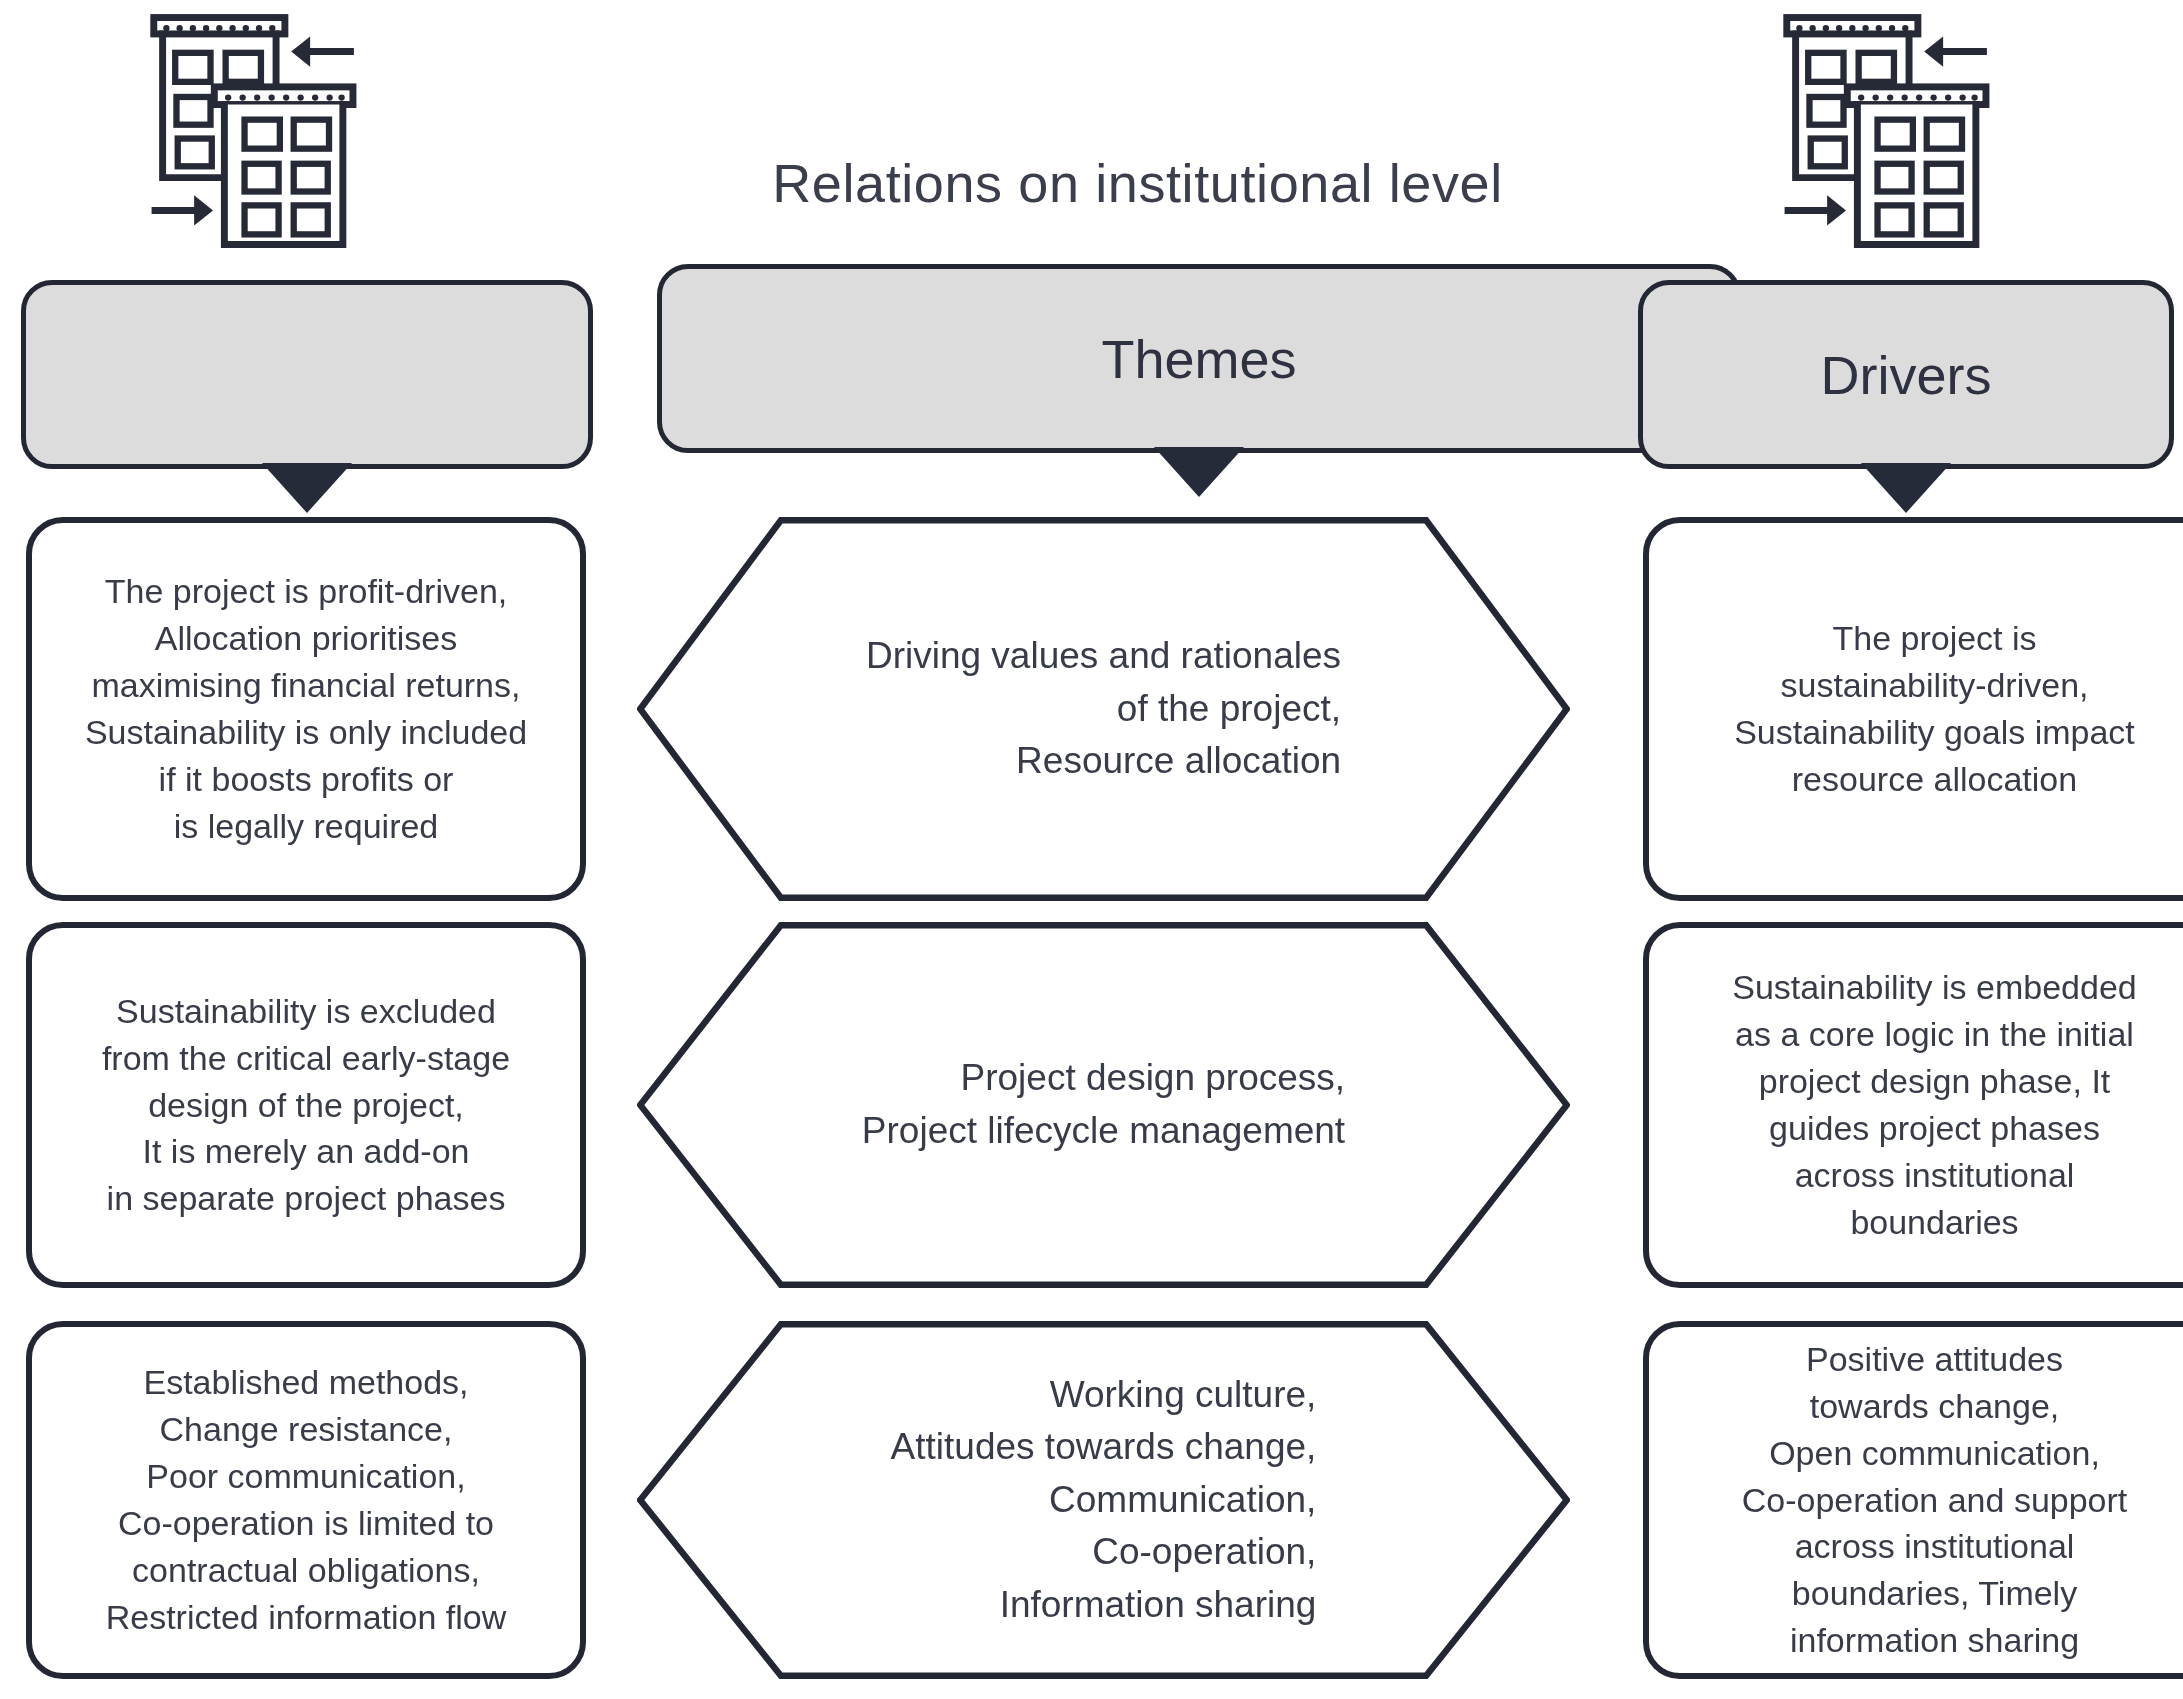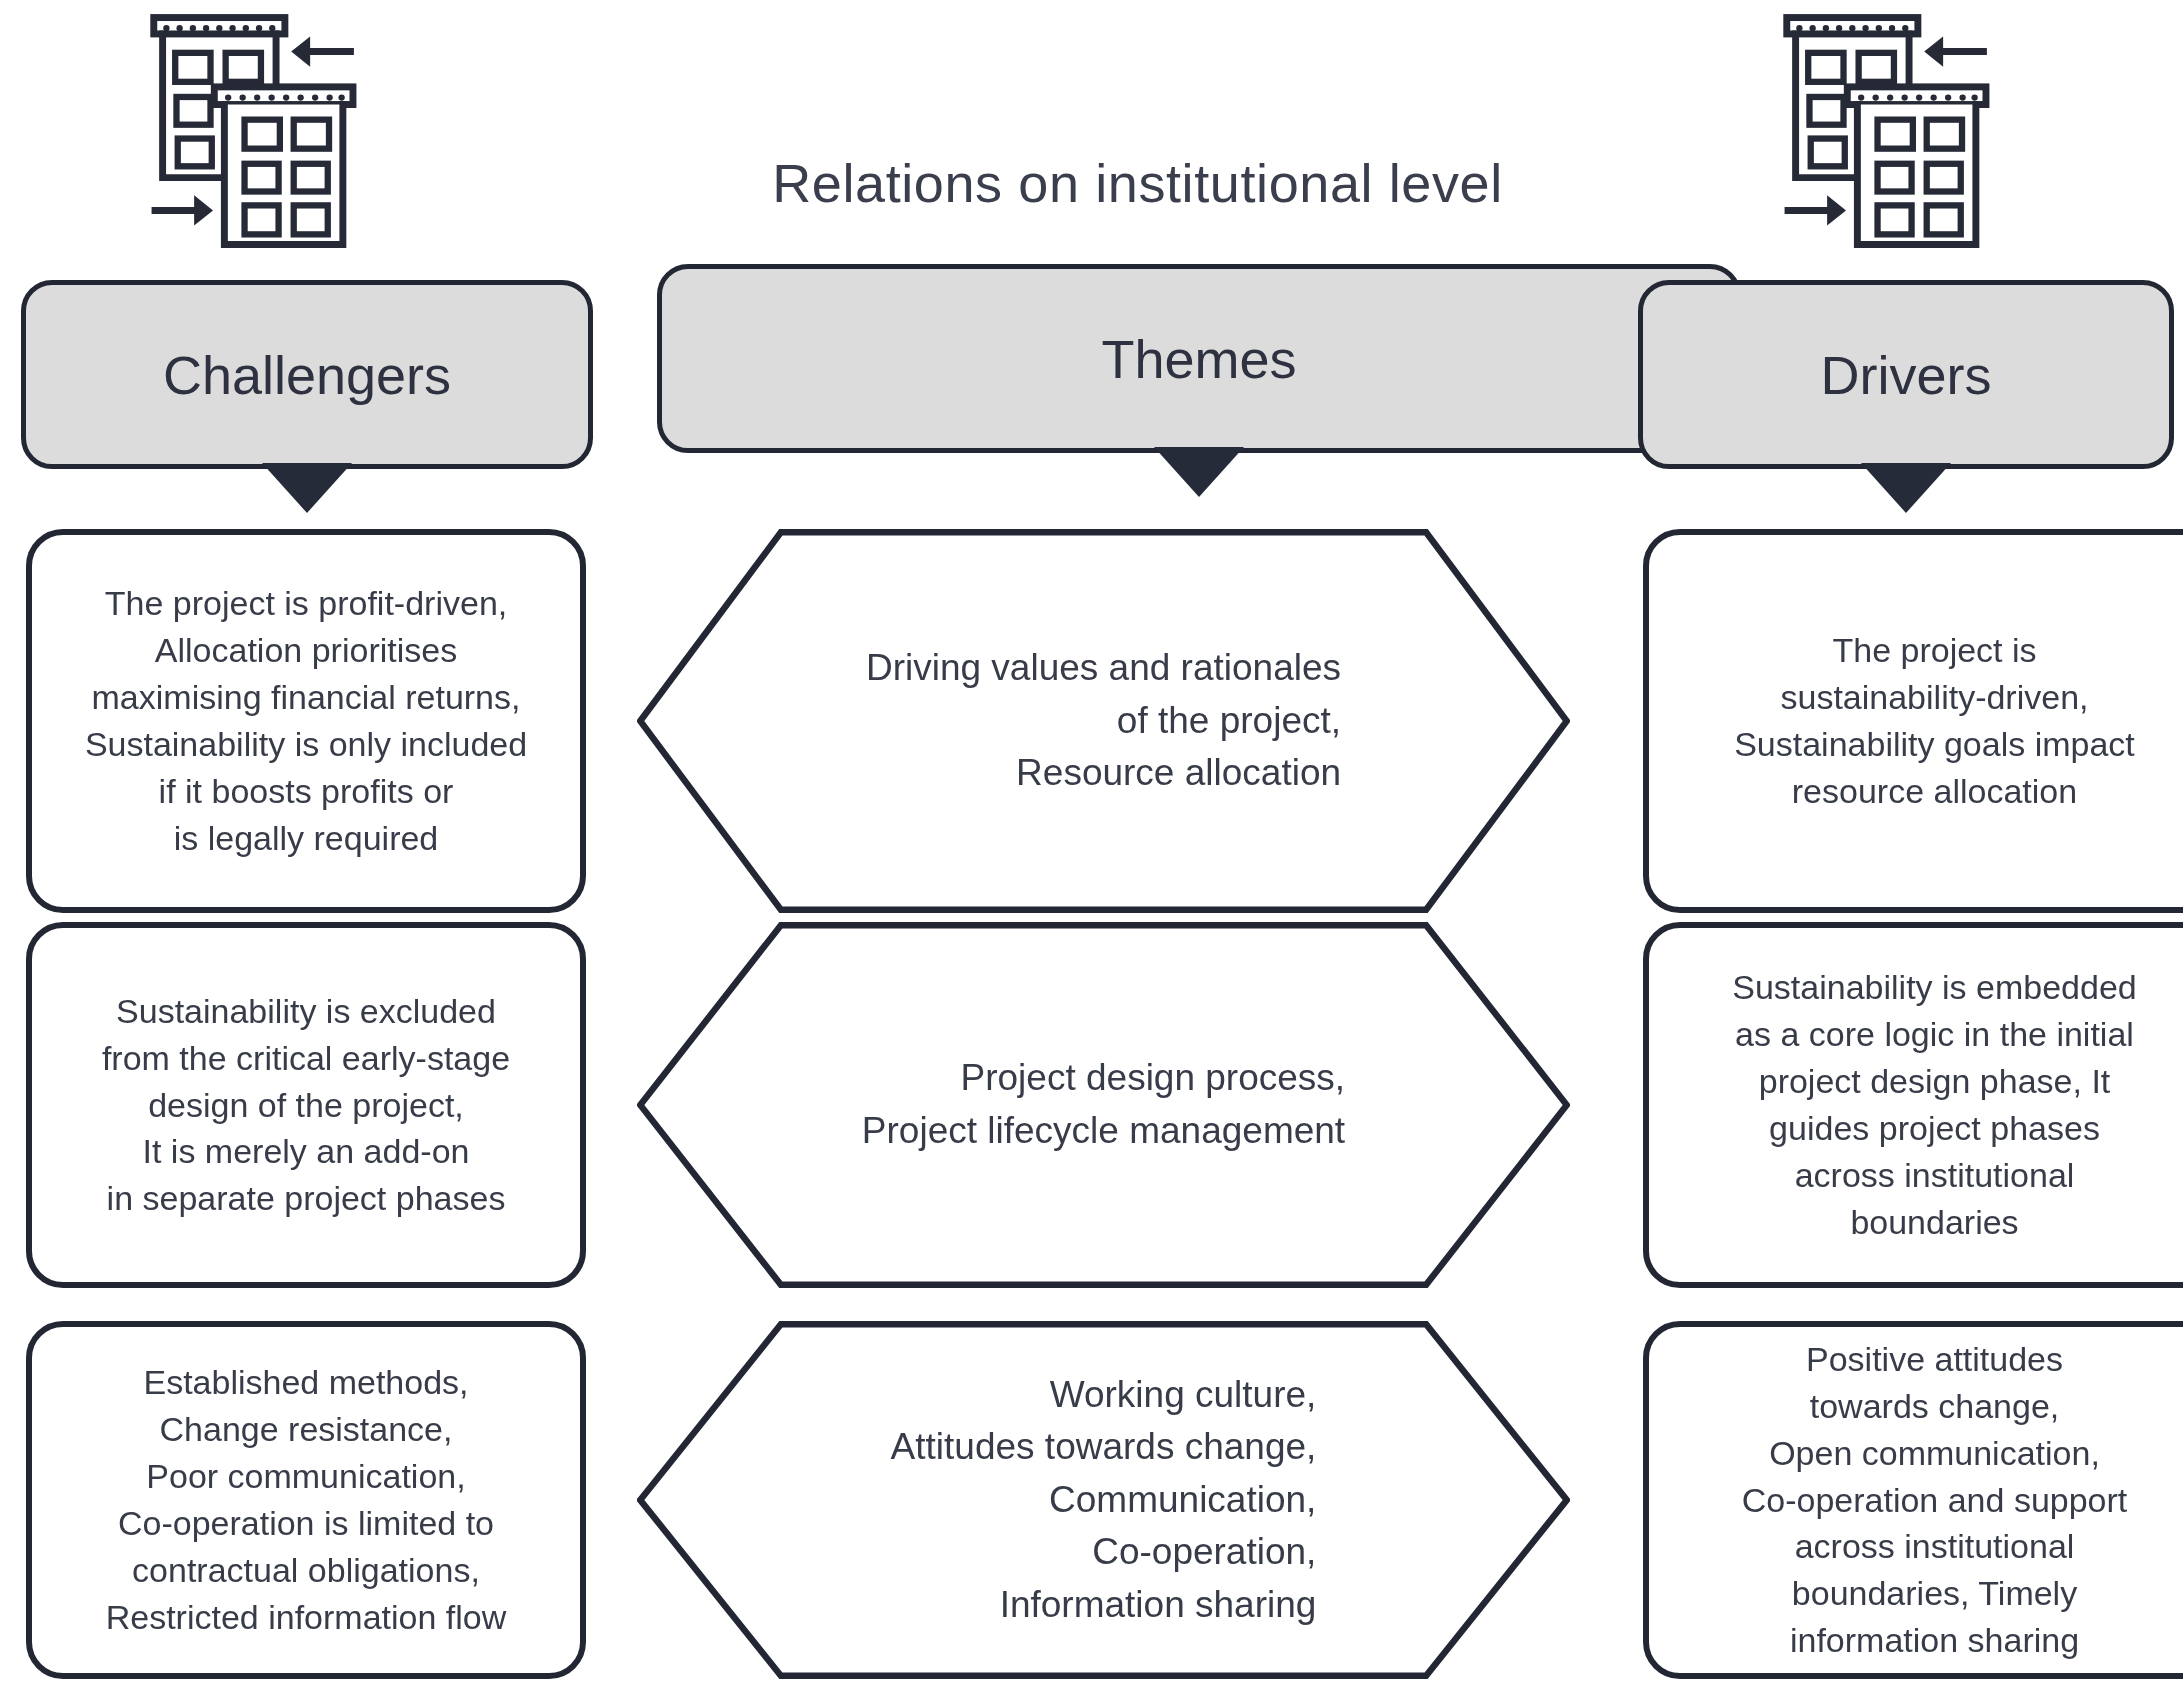--- a/index.html
+++ b/index.html
@@ -41,21 +41,21 @@
     position:absolute;
     left:50%;bottom:-49px;
     transform:translateX(-50%);
     width:0;height:0;
     border-left:45px solid transparent;
     border-right:45px solid transparent;
     border-top:50px solid #262b39;
   }
 
   
-  .r1{top:529px;height:384px;}
+  .r1{top:517px;height:384px;}
   .r2{top:922px;height:366px;}
   .r3{top:1321px;height:358px;}
   .c-left{left:26px;width:560px;}
   .c-right{left:1643px;width:583px;}
   .c-mid{left:637px;width:933px;}
 
   .cardbox{
     background:#ffffff;
     border:6.5px solid #232734;
     border-radius:37px;
@@ -148,21 +148,20 @@
   <svg class="abs icon-left" viewBox="0 0 330 372">
     <use href="#bldg-icon" xlink:href="#bldg-icon"></use>
   </svg>
   <svg class="abs icon-right" viewBox="0 0 330 372">
     <use href="#bldg-icon" xlink:href="#bldg-icon"></use>
   </svg>
 
   <div class="abs title">Relations on institutional level</div>
 
   <div class="abs header h-challengers">
-    <span>Challengers</span>
     <div class="pointer"></div>
   </div>
   <div class="abs header h-themes">
     <span>Themes</span>
     <div class="pointer"></div>
   </div>
   <div class="abs header h-drivers">
     <span>Drivers</span>
     <div class="pointer"></div>
   </div>

